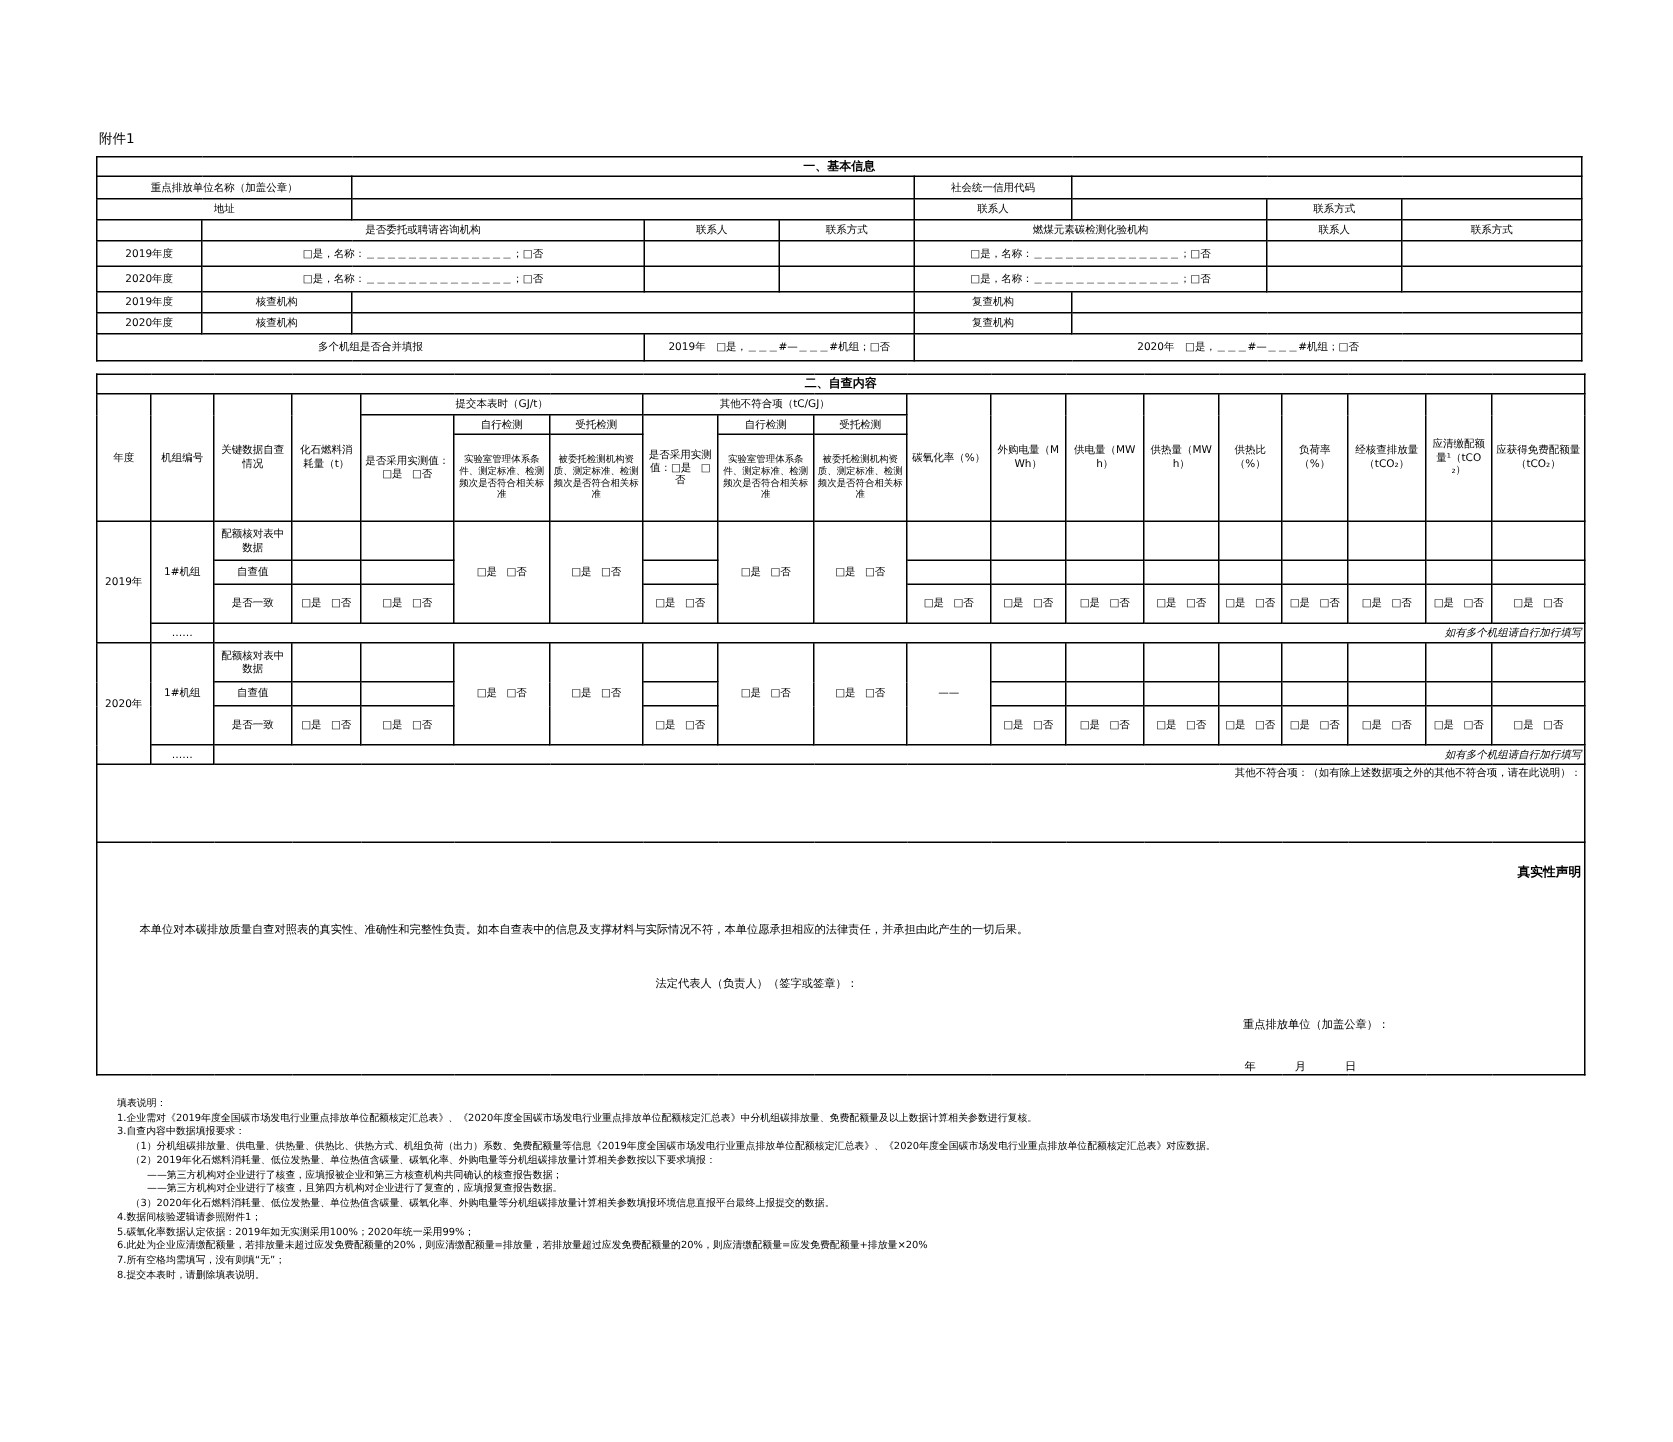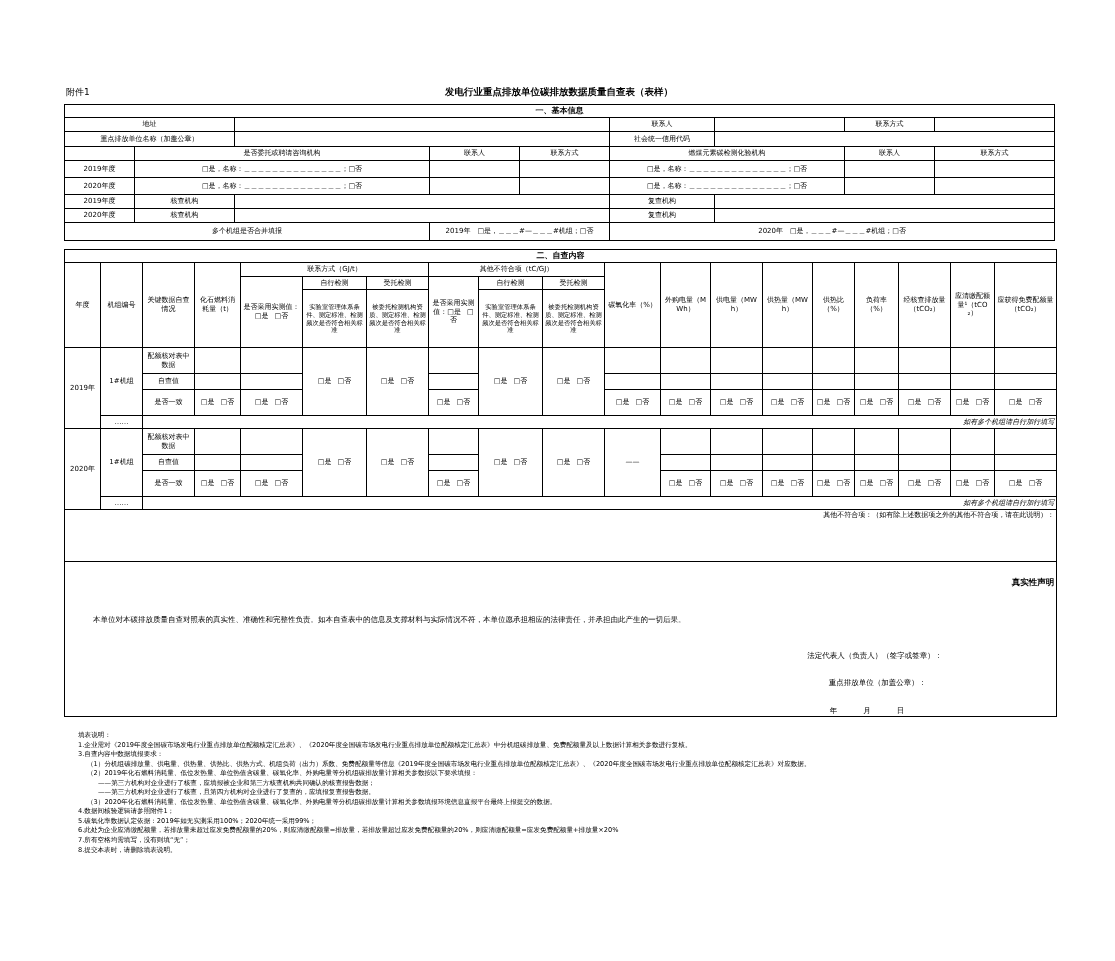--- a/index.html
+++ b/index.html
@@ -14,70 +14,69 @@
   .sec{font-weight:bold;font-size:8px;}
   .left{text-align:right;}
   .top{vertical-align:top;}
   .it{font-style:italic;}
   .small{font-size:6.3px;}
   .yn{word-spacing:4px;}
   .t2{margin-top:8px;}
   
   .stmt-title{font-weight:bold;font-size:8.5px;margin-top:14px;text-align:right;}
   .stmt-body{text-align:left;font-size:7.5px;margin:26px 10px 0 10px;text-indent:16px;line-height:1.5;}
-  .stmt-sign1{text-align:right;padding-right:112px;margin-top:26px;font-size:7.5px;}
+  .stmt-sign1{padding-right:112px;margin-top:26px;font-size:7.5px;}
   .stmt-sign2{text-align:right;padding-right:128px;margin-top:18px;font-size:7.5px;}
   .stmt-date{text-align:right;padding-right:150px;margin-top:18px;font-size:7.5px;}
   .stmt-date span{margin-left:26px;}
   
   .notes{margin-top:14px;font-size:6.6px;line-height:1.45;}
   .notes div{white-space:normal;margin-left:14px;}
   .ind1{padding-left:9px;}
   .ind2{padding-left:20px;}
 </style>
 </head>
 <body>
 
 <div class="page">
 <div class="content">
 
   <div class="hdr">
     <div class="attach">附件1</div>
-    <div class="doc-title">发电行业重点排放单位碳排放数据质量自查表（表样）</div>
   </div>
 
   <table>
     <colgroup>
       <col style="width:70px">
           <col style="width:100px">
           <col style="width:195px">
       <col style="width:90px">
           <col style="width:90px">
           <col style="width:105px">
       <col style="width:130px">
           <col style="width:90px">
           <col style="width:120px">
     </colgroup>
     <tbody>
           <tr style="height:13px">
       <td colspan="9" class="sec">一、基本信息</td>
     </tr>
-    <tr style="height:14px">
-      <td colspan="2">地址</td>
-      <td colspan="3"></td>
-      <td>联系人</td>
-      <td></td>
-      <td>联系方式</td>
-      <td></td>
-    </tr>
     <tr style="height:15px">
       <td colspan="2">重点排放单位名称（加盖公章）</td>
       <td colspan="3"></td>
       <td>社会统一信用代码</td>
       <td colspan="3"></td>
+    </tr>
+    <tr style="height:14px">
+      <td colspan="2">地址</td>
+      <td colspan="3"></td>
+      <td>联系人</td>
+      <td></td>
+      <td>联系方式</td>
+      <td></td>
     </tr>
     <tr style="height:14px">
       <td></td>
       <td colspan="2">是否委托或聘请咨询机构</td>
       <td>联系人</td>
       <td>联系方式</td>
       <td colspan="2">燃煤元素碳检测化验机构</td>
       <td>联系人</td>
       <td>联系方式</td>
     </tr>
@@ -145,21 +144,21 @@
     </colgroup>
     <tbody>
           <tr style="height:13px">
       <td colspan="19" class="sec">二、自查内容</td>
     </tr>
     <tr style="height:14px">
       <td rowspan="3">年度</td>
       <td rowspan="3">机组编号</td>
       <td rowspan="3">关键数据自查情况</td>
       <td rowspan="3">化石燃料消耗量（t）</td>
-      <td colspan="3">联系方式（GJ/t）</td>
+      <td colspan="3">提交本表时（GJ/t）</td>
       <td colspan="3">其他不符合项（tC/GJ）</td>
       <td rowspan="3">碳氧化率（%）</td>
       <td rowspan="3">外购电量（MWh）</td>
       <td rowspan="3">供电量（MWh）</td>
       <td rowspan="3">供热量（MWh）</td>
       <td rowspan="3">供热比（%）</td>
       <td rowspan="3">负荷率（%）</td>
       <td rowspan="3">经核查排放量（tCO₂）</td>
       <td rowspan="3">应清缴配额量¹（tCO₂）</td>
       <td rowspan="3">应获得免费配额量（tCO₂）</td>

